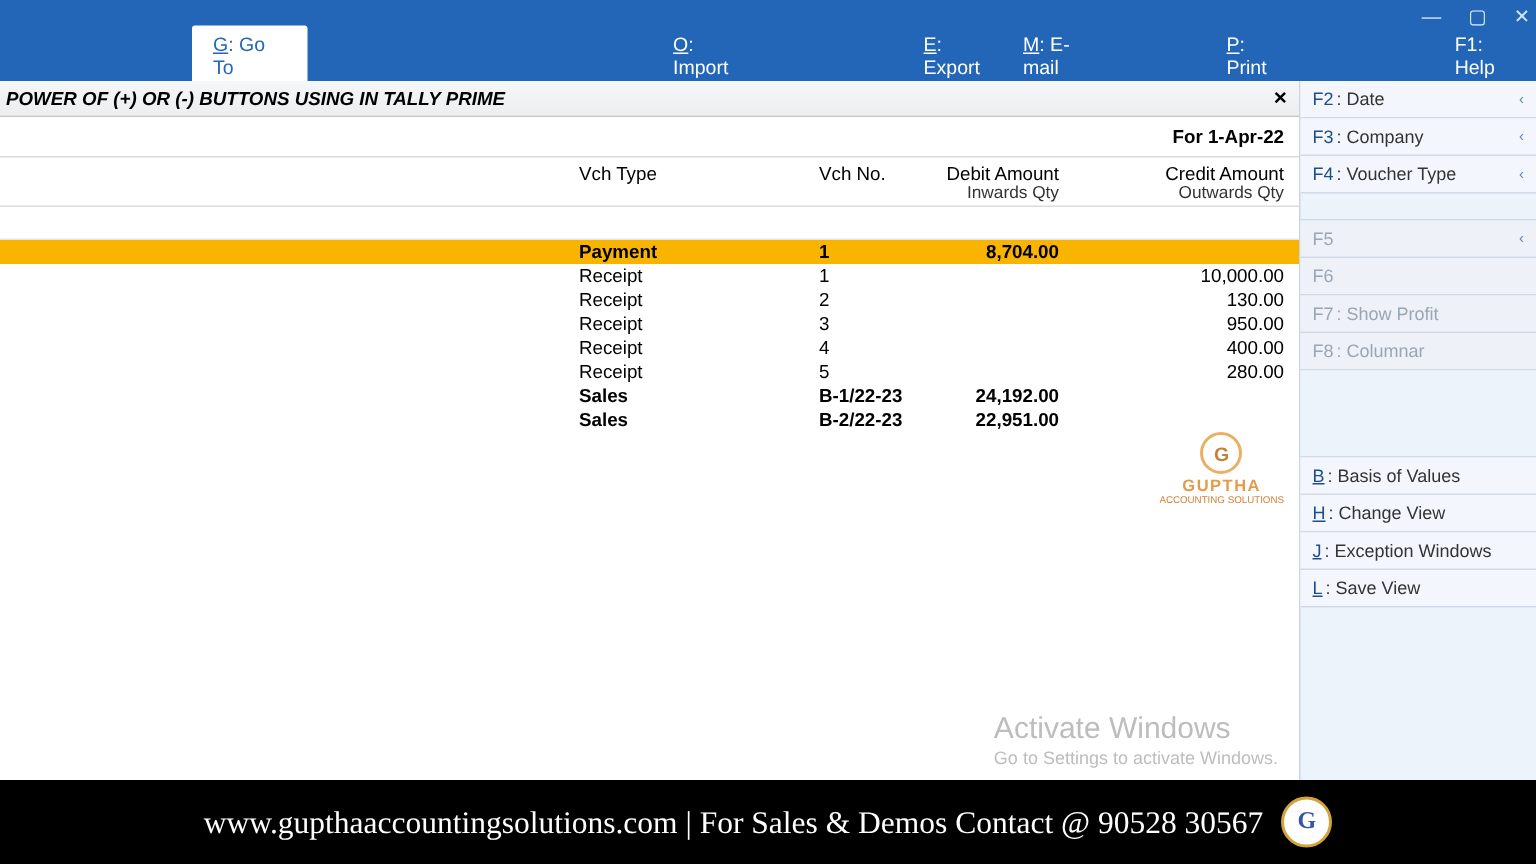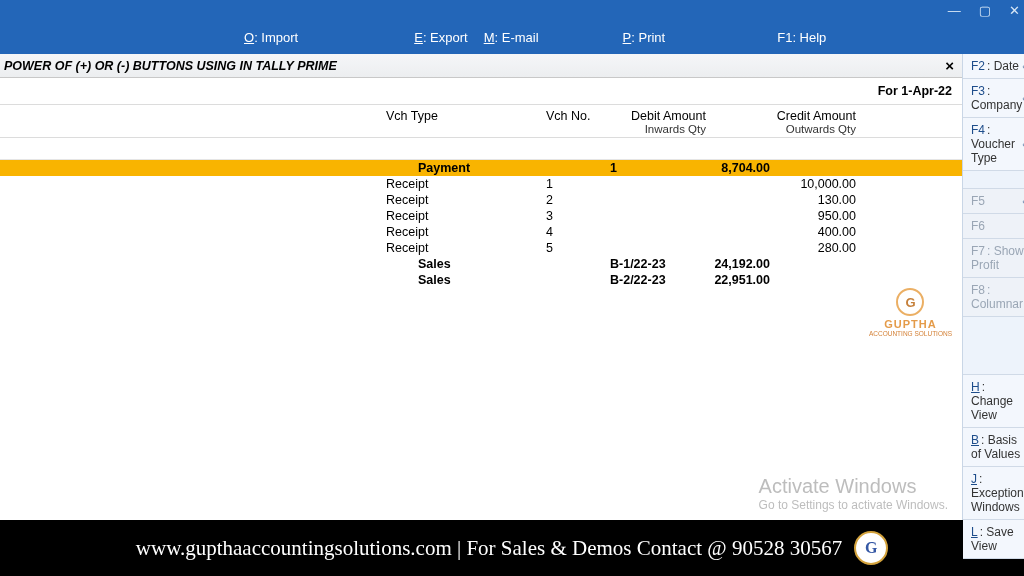--- a/index.html
+++ b/index.html
@@ -66,21 +66,21 @@
   
   .gap-row { height: 22px; border-bottom: 1px solid #e5e5e5; }
   
   .data-row {
     display: grid;
     grid-template-columns: 380px 160px 160px 150px;
     font-size: 12.5px;
     padding: 1px 10px 1px 6px;
   }
   .data-row.highlight { background: #f9b400; font-weight: bold; }
-  .data-row.bold { font-weight: bold; gap: 32px; }
+  .data-row.bold { font-weight: bold; }
   .vtype { display:inline-block; width: 100%; padding-left: 0;}
   
   .sidepanel .side-item {
     padding: 5px 8px;
     border-bottom: 1px solid #d0dae7;
     display: flex; justify-content: space-between; align-items: center;
     background: #f3f7fd;
     color: #1e4d8b;
     cursor: pointer;
   }
@@ -124,20 +124,23 @@
 </head>
 <body>
 
 <div class="titlebar">
   <span class="win-btn">—</span>
   <span class="win-btn">▢</span>
   <span class="win-btn">✕</span>
 </div>
 
 <div class="menubar">
+  <span class="menu-item goto">
+    <span class="ul">G</span><span>: Go To</span>
+  </span>
   <span class="menu-item import">
     <span class="ul">O</span><span>: Import</span>
   </span>
   <span class="menu-item export">
     <span class="ul">E</span><span>: Export</span>
   </span>
   <span class="menu-item email">
     <span class="ul">M</span><span>: E-mail</span>
   </span>
   <span class="menu-item print">
@@ -290,24 +293,24 @@
       <span><span class="key">F6</span><span class="lbl"></span></span>
     </div>
     <div class="side-item dim">
       <span><span class="key">F7</span><span class="lbl">: Show Profit</span></span>
     </div>
     <div class="side-item dim">
       <span><span class="key">F8</span><span class="lbl">: Columnar</span></span>
     </div>
     <div class="spacer"></div>
     <div class="side-item">
+      <span><span class="key ul">B</span><span class="lbl">: Basis of Values</span></span>
+    </div>
+    <div class="side-item">
       <span><span class="key ul">H</span><span class="lbl">: Change View</span></span>
-    </div>
-    <div class="side-item">
-      <span><span class="key ul">B</span><span class="lbl">: Basis of Values</span></span>
     </div>
     <div class="side-item">
       <span><span class="key ul">J</span><span class="lbl">: Exception Windows</span></span>
     </div>
     <div class="side-item">
       <span><span class="key ul">L</span><span class="lbl">: Save View</span></span>
     </div>
   </div>
 </div>
 

